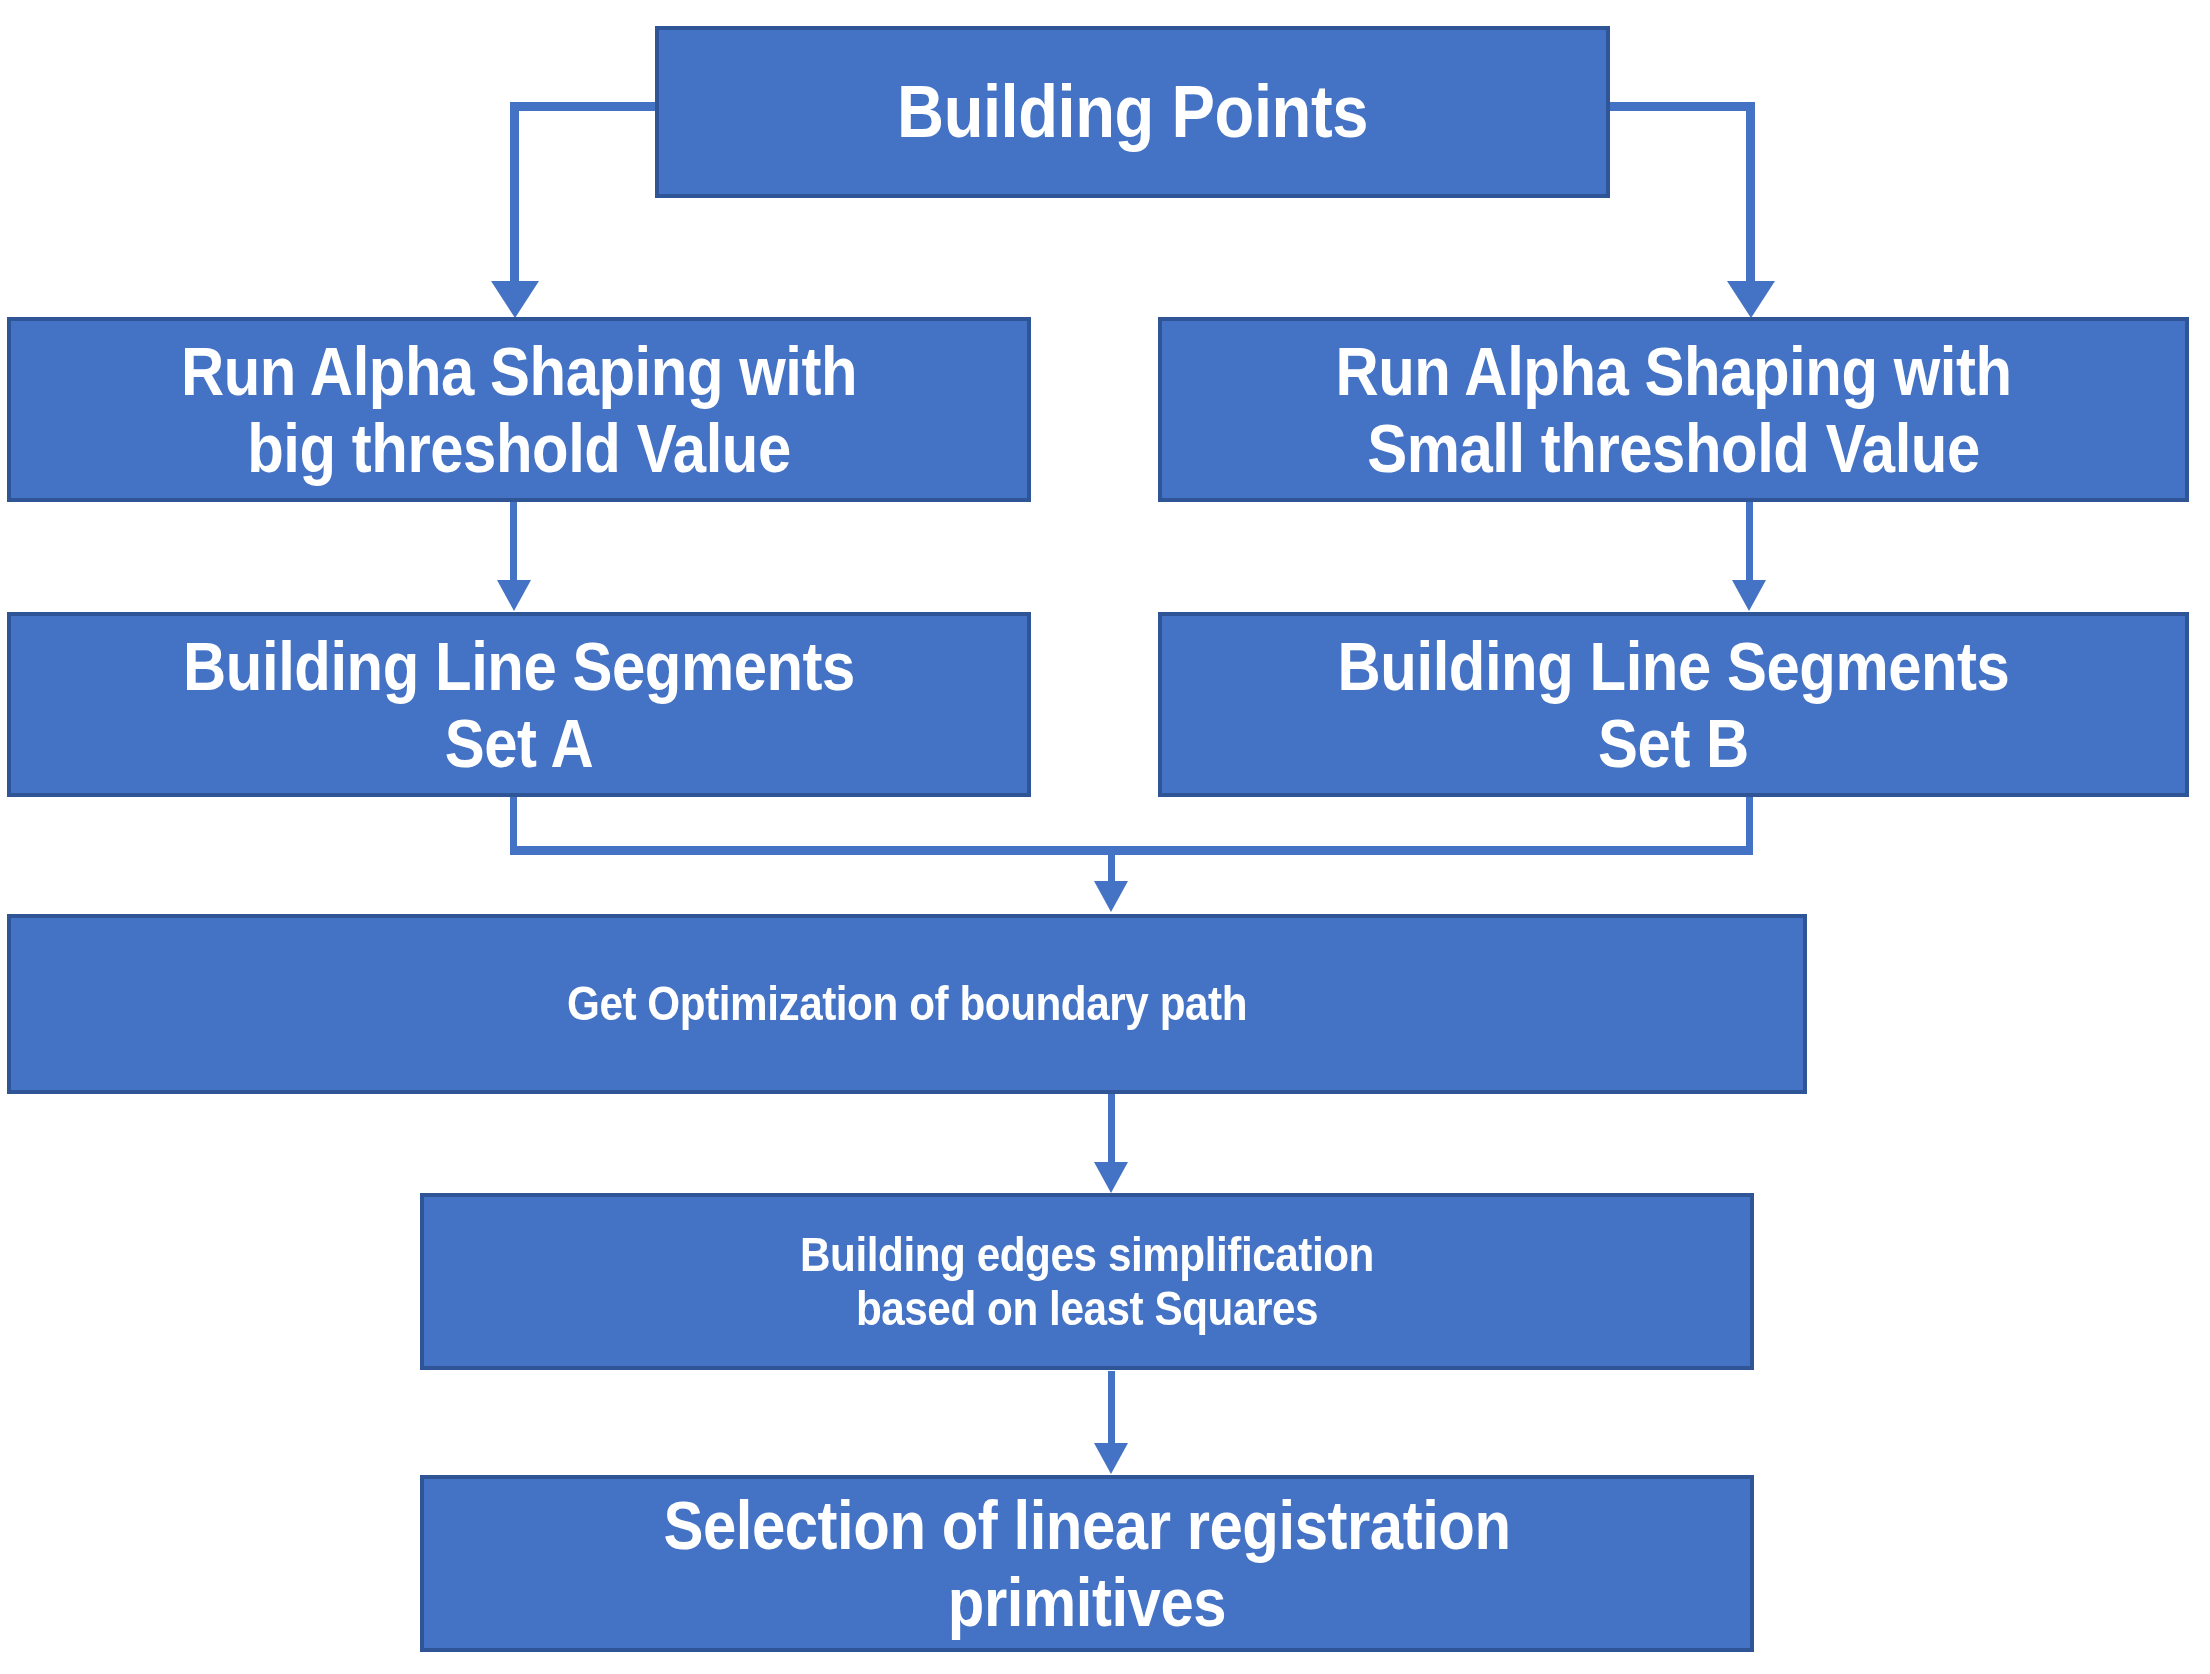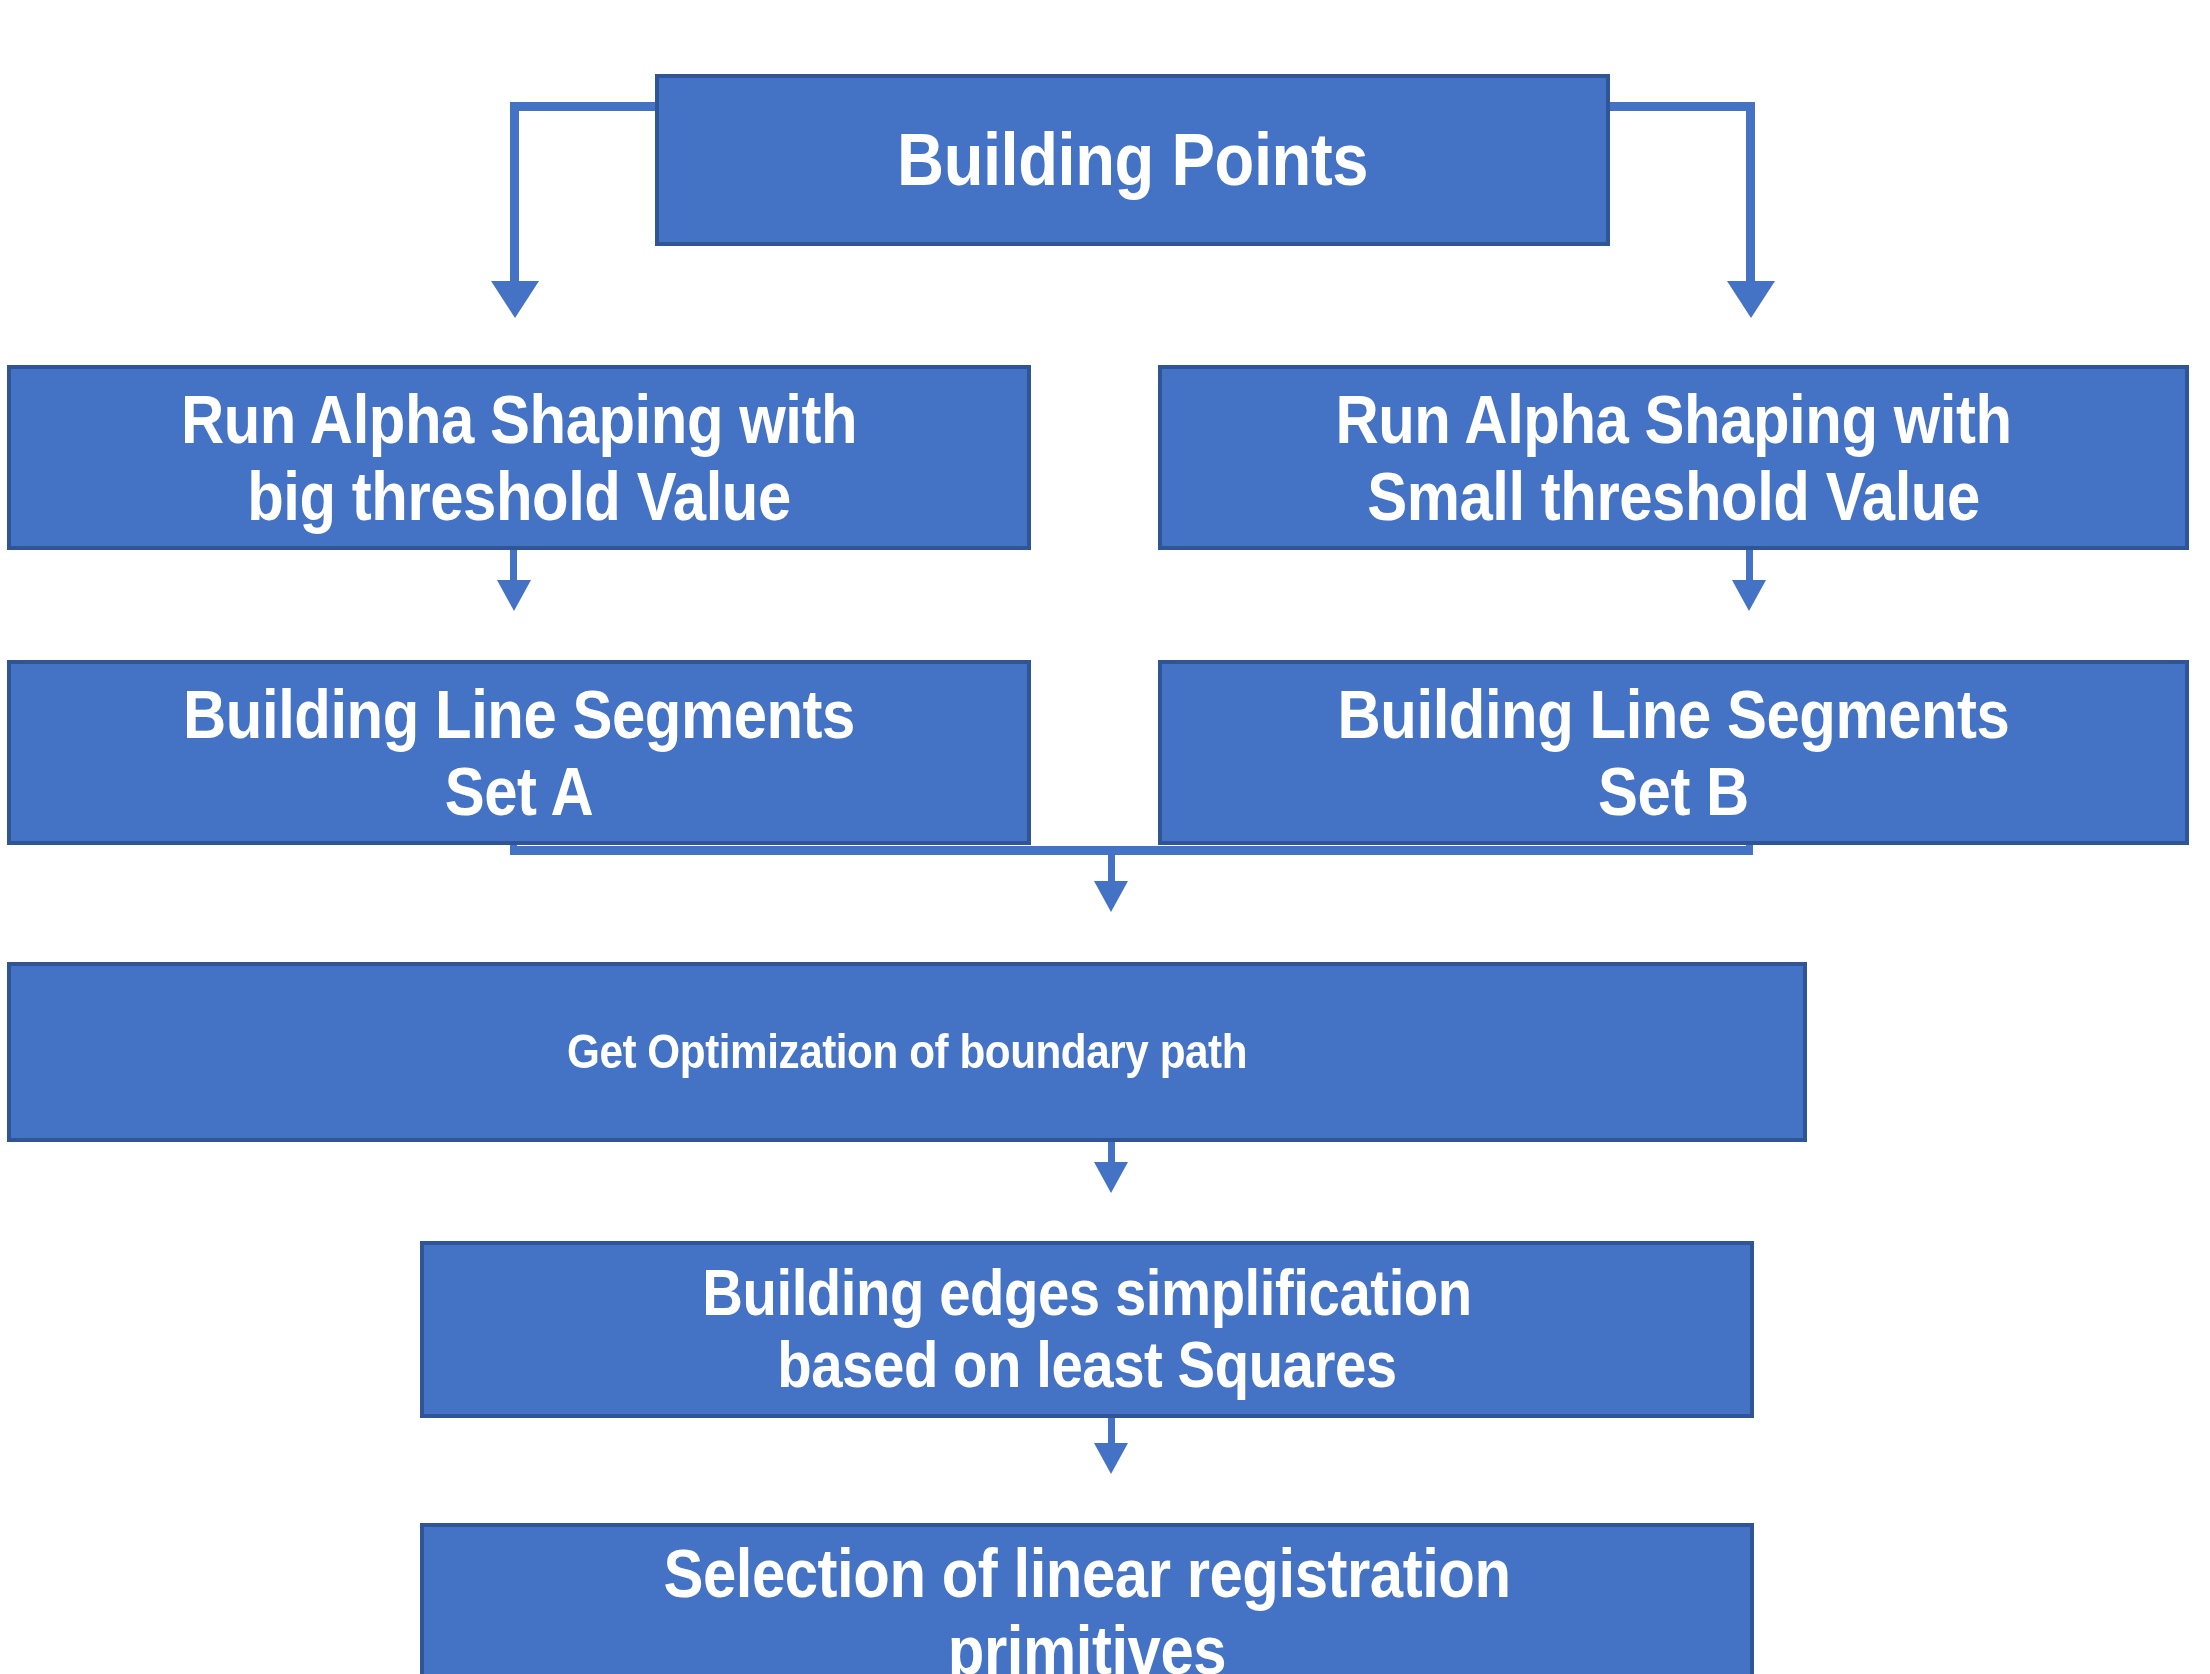--- a/index.html
+++ b/index.html
@@ -23,37 +23,36 @@
     color: #ffffff;
     display: flex;
     align-items: center;
     justify-content: center;
     text-align: center;
     font-weight: bold;
     letter-spacing: -0.5px;
     line-height: 1.12;
     z-index: 2;
     padding: 0 11px;
-    margin-top: 48px;
   }
   .node .label {
     display: block;
     width: 100%;
     transform: scaleX(0.88);
     transform-origin: center center;
     white-space: pre-line;
   }
   
   #n-building-points      { left: 655px;  top: 26px;   width: 955px; height: 172px; font-size: 74px; }
   #n-alpha-big            { left: 7.4px;    top: 317px;  width: 1024px; height: 185px; font-size: 68px; }
   #n-alpha-small          { left: 1158px; top: 317px;  width: 1031px; height: 185px; font-size: 68px; }
   #n-segments-a           { left: 7.4px;    top: 612px;  width: 1024px; height: 185px; font-size: 68px; }
   #n-segments-b           { left: 1158px; top: 612px;  width: 1031px; height: 185px; font-size: 68px; }
   #n-optimization         { left: 7.4px;    top: 914px;  width: 1800px; height: 180px; font-size: 48px; }
-  #n-simplification       { left: 420px;  top: 1193px; width: 1334px; height: 177px; font-size: 64px; }
+  #n-simplification       { left: 420px;  top: 1193px; width: 1334px; height: 177px; font-size: 48px; }
   #n-primitives           { left: 420px;  top: 1475px; width: 1334px; height: 177px; font-size: 68px; }
 
   
   .conn-v, .conn-h {
     position: absolute;
     background: #4472C4;
     z-index: 1;
   }
   .conn-v { width: 9.2px; }
   .conn-h { height: 9.2px; }

